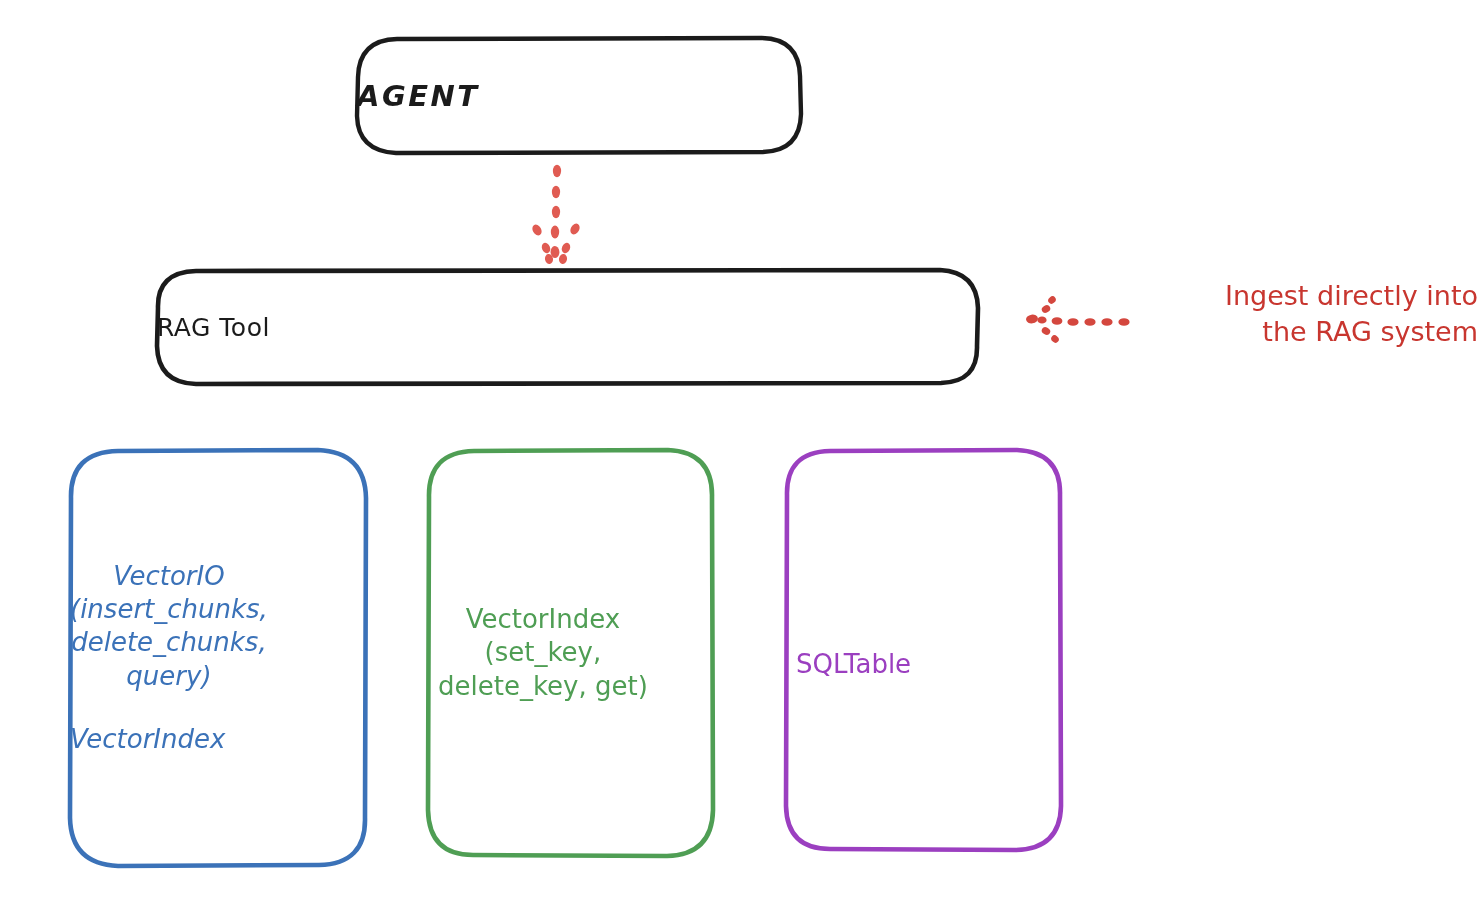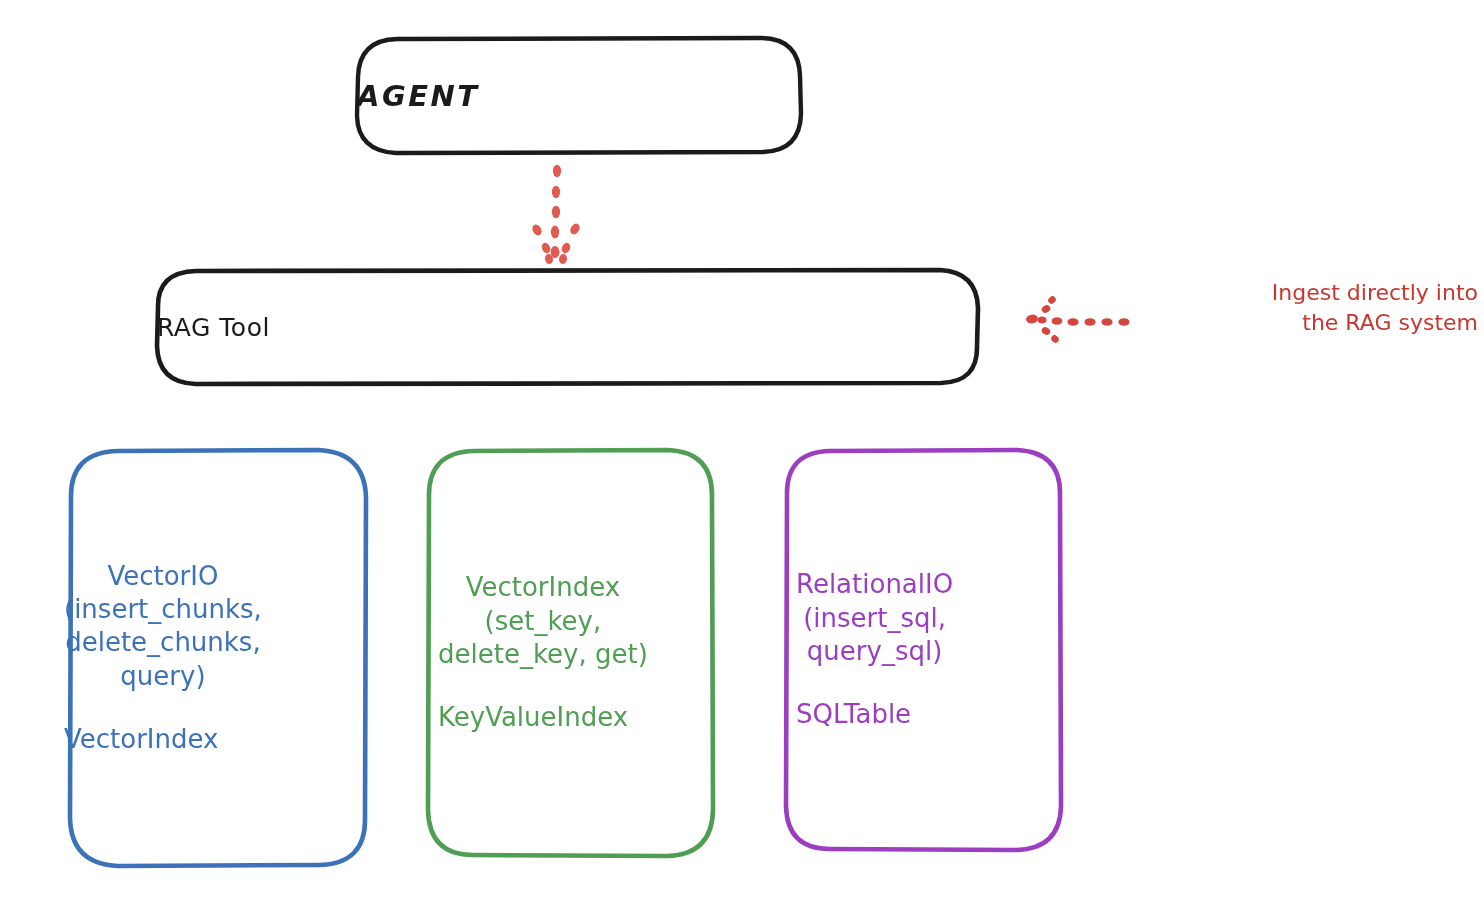--- a/index.html
+++ b/index.html
@@ -74,25 +74,26 @@
     line-height: 1.28;
     font-weight: 500;
     white-space: pre-line;
     font-family: "DejaVu Sans", sans-serif;
   }
   .leaf-node .node-sub {
     margin-top: 30px;
   }
 
   #vectorio-node {
-    left: 54px;
+    left: 60px;
     top: 450px;
     width: 296px;
     height: 416px;
     color: #3b72b8;
+    font-style: italic;
   }
   #keyvalueio-node {
     left: 428px;
     top: 450px;
     width: 285px;
     height: 406px;
     color: #4f9e54;
   }
   #relationalio-node {
     left: 786px;
@@ -103,21 +104,21 @@
   }
 
   
   #ingest-annotation {
     position: absolute;
     left: 1148px;
     top: 278px;
     width: 330px;
     text-align: right;
     color: #c8362f;
-    font-size: 22px;
+    font-size: 27px;
     line-height: 1.35;
     white-space: pre-line;
     z-index: 3;
     font-family: "DejaVu Sans", sans-serif;
   }
 </style>
 </head>
 <body>
 
 <svg id="canvas" viewBox="0 0 1484 910" xmlns="http://www.w3.org/2000/svg">
@@ -174,24 +175,20 @@
 (insert_chunks,
 delete_chunks,
 query)</div>
   <div class="node-sub">VectorIndex</div>
 </div>
 
 <div class="node leaf-node" id="keyvalueio-node">
   <div class="node-title">VectorIndex
 (set_key,
 delete_key, get)</div>
-  <div class="node-sub">KeyValueIndex</div>
 </div>
 
 <div class="node leaf-node" id="relationalio-node">
-  <div class="node-title">RelationalIO
-(insert_sql,
-query_sql)</div>
   <div class="node-sub">SQLTable</div>
 </div>
 
 <div id="ingest-annotation">Ingest directly into
 the RAG system</div>
 
 </body></html>

